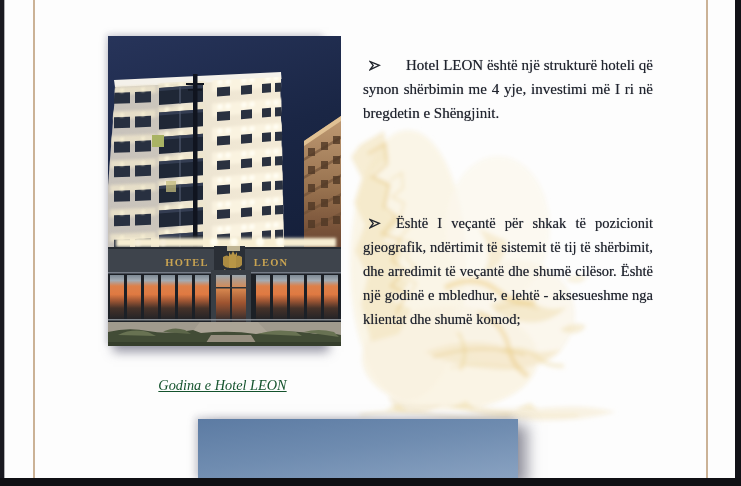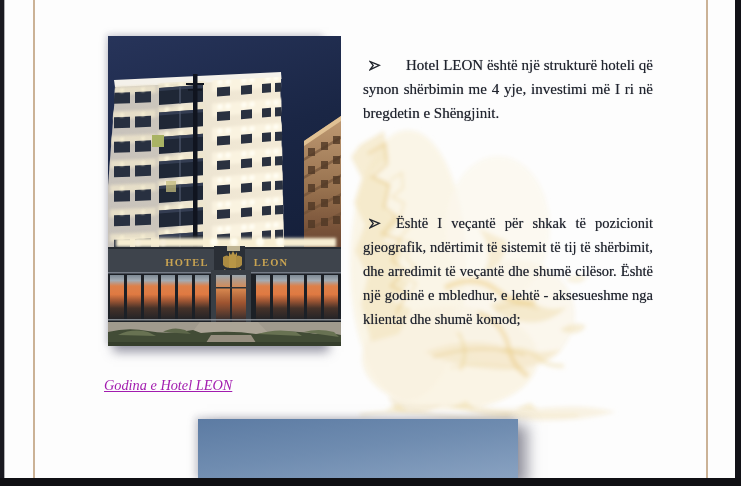--- a/index.html
+++ b/index.html
@@ -259,21 +259,21 @@
   <polygon points="92,286 150,286 162,299 82,299" fill="#aba496"></polygon>
 
   <path d="M0 296 q20 -5 40 -1 q20 4 45 -1 l8 3 q30 -3 55 1 q35 -5 60 0 q15 -2 25 1 v11 h-233 z" fill="#424c36"></path>
   <path d="M10 299 q14 -7 30 -3 l8 4 z M150 298 q18 -6 38 -2 l6 4 z M196 296 q14 -4 30 0 l5 5 z" fill="#687252"></path>
   <path d="M55 296 q10 -6 22 -2 l6 4 z" fill="#5d674a"></path>
   <polygon points="103,299 143,299 150,310 96,310" fill="#968e7f"></polygon>
   <rect x="0" y="306" width="233" height="4" fill="#353e2c"></rect>
 </svg>
 </div>
 
-<div class="abs" style="left:104px;top:377px;width:237px;text-align:left;font-size:14.3px;font-style:italic;color:#a21caf;"><span style="text-decoration:underline;">Godina e Hotel LEON</span></div>
+<div class="abs" style="left:104px;top:377px;width:237px;text-align:center;font-size:14.3px;font-style:italic;color:#14532d;"><span style="text-decoration:underline;">Godina e Hotel LEON</span></div>
 
 <div class="abs" style="left:198px;top:419px;width:320px;height:61px;background:linear-gradient(172deg,#5c7ba3 0%,#6f8cb0 48%,#8aa3c2 100%);box-shadow:9px 6px 14px rgba(75,75,95,.6), -3px -2px 7px rgba(110,110,130,.3);"></div>
 
 <div class="abs" style="left:33px;top:0;width:2px;height:486px;background:#cbb296;filter:blur(0.7px);"></div>
 
 <div class="abs" style="left:706px;top:0;width:2px;height:486px;background:#cbb296;filter:blur(0.7px);"></div>
 
 <div class="abs" style="left:0;top:0;width:5px;height:486px;background:linear-gradient(90deg,#1a1a21 70%,rgba(26,26,33,0));"></div>
 
 <div class="abs" style="left:735px;top:0;width:6px;height:486px;background:#121217;"></div>

